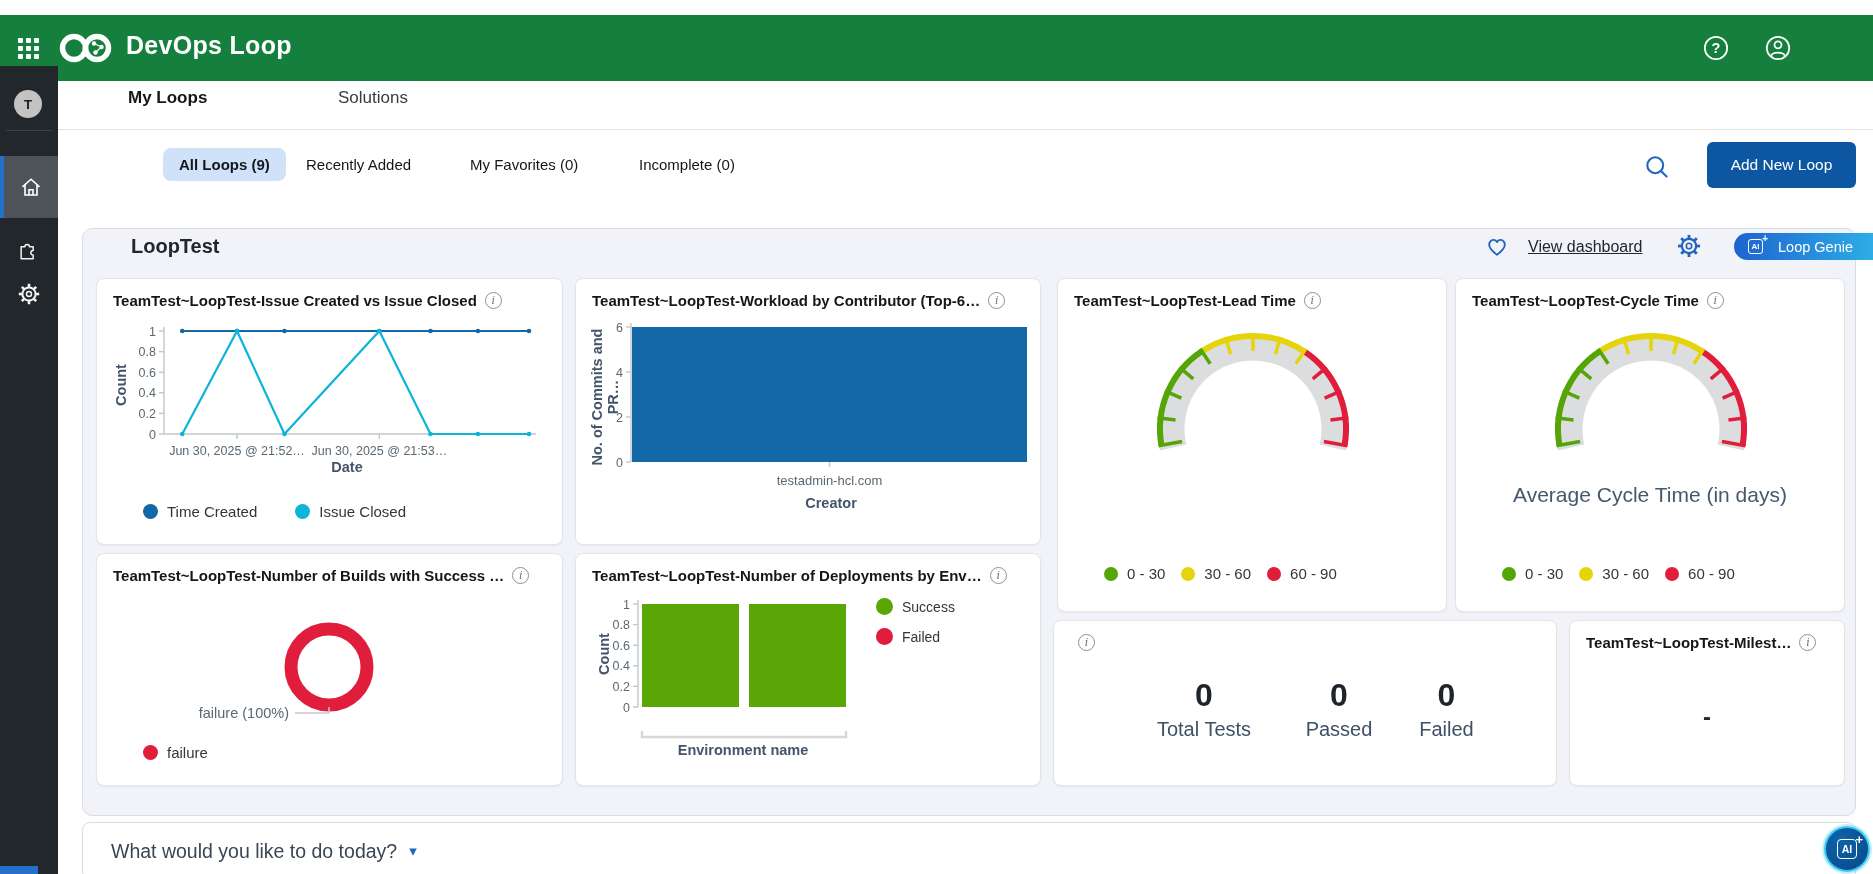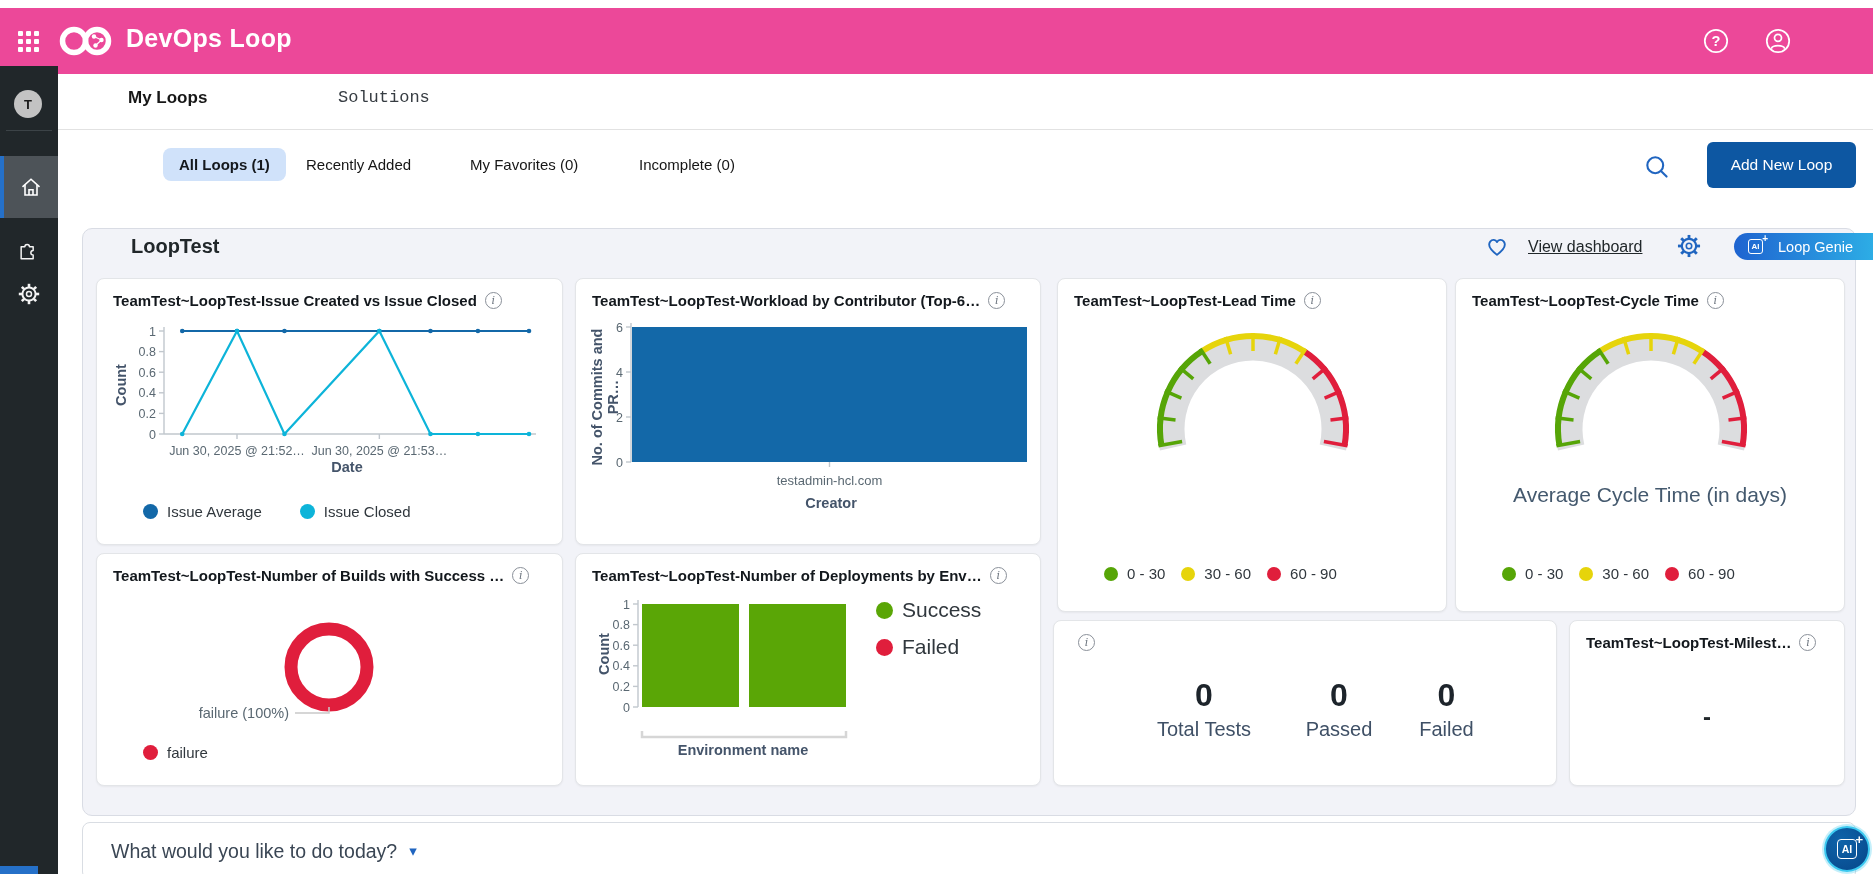--- a/index.html
+++ b/index.html
@@ -1,36 +1,36 @@
 <!DOCTYPE html>
 <html><head>
 <meta charset="utf-8">
 <style>
   html,body{margin:0;padding:0;}
   #app{position:relative;width:1873px;height:874px;overflow:hidden;background:#ffffff;
        font-family:"Liberation Sans",sans-serif;color:#161616;}
   .abs{position:absolute;}
   
-  .topbar{position:absolute;left:0;top:8px;width:1873px;height:66px;background:#ec4899;}
+  .topbar{position:absolute;left:0;top:15px;width:1873px;height:66px;background:#15803d;}
   .waffle{position:absolute;left:18px;top:23px;width:21px;height:21px;display:grid;
           grid-template-columns:repeat(3,1fr);grid-template-rows:repeat(3,1fr);gap:3.5px;cursor:pointer;}
   .waffle i{background:#fff;border-radius:1px;display:block;}
   .app-title{position:absolute;left:126px;top:16px;font-size:25px;font-weight:bold;color:#fff;letter-spacing:.3px;}
   
   .sidebar{position:absolute;left:0;top:66px;width:58px;height:808px;background:#21272a;}
   .avatar{position:absolute;left:14px;top:24px;width:28px;height:28px;border-radius:50%;background:#c3c3c3;
           color:#1b1b1b;font-size:13px;font-weight:bold;display:flex;align-items:center;justify-content:center;}
   .side-div{position:absolute;left:6px;top:64px;width:46px;height:1px;background:#3c4347;}
   .side-item{position:absolute;left:0;width:58px;height:62px;display:flex;align-items:center;justify-content:center;cursor:pointer;}
   .side-item.active{background:#4d5358;border-left:4px solid #2570c8;width:54px;}
   .side-accent{position:absolute;left:0;top:800px;width:38px;height:8px;background:#2570c8;}
   
   .nav-tab{position:absolute;top:88px;font-size:17px;cursor:pointer;}
   .nav-tab.active{font-weight:bold;color:#161616;}
-  .nav-tab.plain{color:#363c42;font-family:Liberation Mono, monospace;}
+  .nav-tab.plain{color:#363c42;}
   .nav-divider{position:absolute;left:58px;top:129px;width:1815px;height:1px;background:#e2e2e2;}
   
   .pill{position:absolute;left:163px;top:148px;background:#d0e2fa;border-radius:8px;padding:8px 16px;
         font-size:15px;font-weight:bold;color:#14181d;cursor:pointer;}
   .ftab{position:absolute;top:156px;font-size:15px;color:#161616;cursor:pointer;}
   .add-btn{position:absolute;left:1707px;top:142px;width:149px;height:46px;background:#0d57a2;border-radius:6px;
            color:#fff;font-size:15.5px;display:flex;align-items:center;justify-content:center;cursor:pointer;}
   
   .panel{position:absolute;left:82px;top:228px;width:1774px;height:588px;background:#f2f3f8;
          border:1px solid #d9dce4;border-radius:10px;box-sizing:border-box;}
@@ -47,21 +47,21 @@
         box-shadow:0 1px 2px rgba(0,0,0,.05);}
   .card svg{position:absolute;}
   .ctr{display:flex;align-items:flex-end;padding:13px 16px 0 16px;}
   .ct{font-weight:bold;font-size:15px;color:#13181d;white-space:nowrap;overflow:hidden;}
   .info{flex:none;width:17px;height:17px;margin-left:8px;border:1.2px solid #8a9099;border-radius:50%;
         color:#6f7781;font-size:11px;font-family:"DejaVu Serif",serif;font-style:italic;
         display:flex;align-items:center;justify-content:center;cursor:pointer;box-sizing:border-box;}
   .ylab{position:absolute;transform:rotate(-90deg);font-weight:bold;font-size:14.5px;color:#44546a;text-align:center;}
   .xlab{position:absolute;text-align:center;font-weight:bold;font-size:14.5px;color:#44546a;}
   .legend{position:absolute;display:flex;gap:38px;align-items:center;font-size:15px;color:#30373d;}
-  .legend-v{position:absolute;display:flex;flex-direction:column;gap:13px;font-size:21px;color:#30373d;}
+  .legend-v{position:absolute;display:flex;flex-direction:column;gap:13px;font-size:14px;color:#30373d;}
   .litem{display:flex;align-items:center;cursor:pointer;}
   .ldot{width:15px;height:15px;border-radius:50%;display:inline-block;margin-right:9px;flex:none;}
   .ldot.sm{width:14px;height:14px;}
   .ldot.lg{width:17px;height:17px;}
   .glabel{position:absolute;left:0;top:204px;width:100%;text-align:center;font-size:21px;color:#44596e;}
   .stats{position:absolute;left:70px;top:56px;display:flex;}
   .stat{text-align:center;}
   .stat .num{font-size:32px;font-weight:bold;color:#1d242b;}
   .stat .slabel{font-size:20px;color:#3f5066;margin-top:4px;text-align:center;}
   .mval{position:absolute;top:82px;left:0;width:100%;text-align:center;font-size:24px;font-weight:bold;color:#21272a;}
@@ -155,21 +155,21 @@
         <use href="#gearshape"></use>
       </svg>
     </div>
     <div class="side-accent"></div>
   </div>
 
   <div class="nav-tab active" style="left:128px">My Loops</div>
   <div class="nav-tab plain" style="left:338px">Solutions</div>
   <div class="nav-divider"></div>
 
-  <div class="pill">All Loops (1)</div>
+  <div class="pill">All Loops (9)</div>
   <div class="ftab" style="left:306px">Recently Added</div>
   <div class="ftab" style="left:470px">My Favorites (0)</div>
   <div class="ftab" style="left:639px">Incomplete (0)</div>
   <svg class="abs" style="left:1643px;top:153px" width="28" height="28" viewBox="0 0 24 24">
     <circle cx="10.5" cy="10.5" r="6.8" fill="none" stroke="#2065c0" stroke-width="1.8"></circle>
     <line x1="15.6" y1="15.6" x2="20.2" y2="20.2" stroke="#2065c0" stroke-width="1.8" stroke-linecap="round"></line>
   </svg>
   <div class="add-btn">Add New Loop</div>
 
   <div class="panel"></div>
@@ -229,21 +229,21 @@
         <circle cx="157.45" cy="115" r="2.3" fill="#0db4d9"></circle>
         <circle cx="252.35" cy="12" r="2.3" fill="#0db4d9"></circle>
         <circle cx="303.45" cy="115" r="2.3" fill="#0db4d9"></circle>
         <circle cx="350.9" cy="115" r="2.3" fill="#0db4d9"></circle>
         <circle cx="402" cy="115" r="2.3" fill="#0db4d9"></circle>
       </svg>
     <div class="xlab" style="left:60px;top:180px;width:380px">Date</div>
     <div class="legend" style="left:46px;top:224px">
       <span class="litem">
         <i class="ldot" style="background: rgb(19, 104, 168);"></i>
-        <span>Issue Average</span>
+        <span>Time Created</span>
       </span>
       <span class="litem">
         <i class="ldot" style="background: rgb(13, 180, 217);"></i>
         <span>Issue Closed</span>
       </span>
     </div>
   </div>
 
   <div class="card" style="left:575px;top:278px;width:466px;height:267px">
     <div class="ctr">

